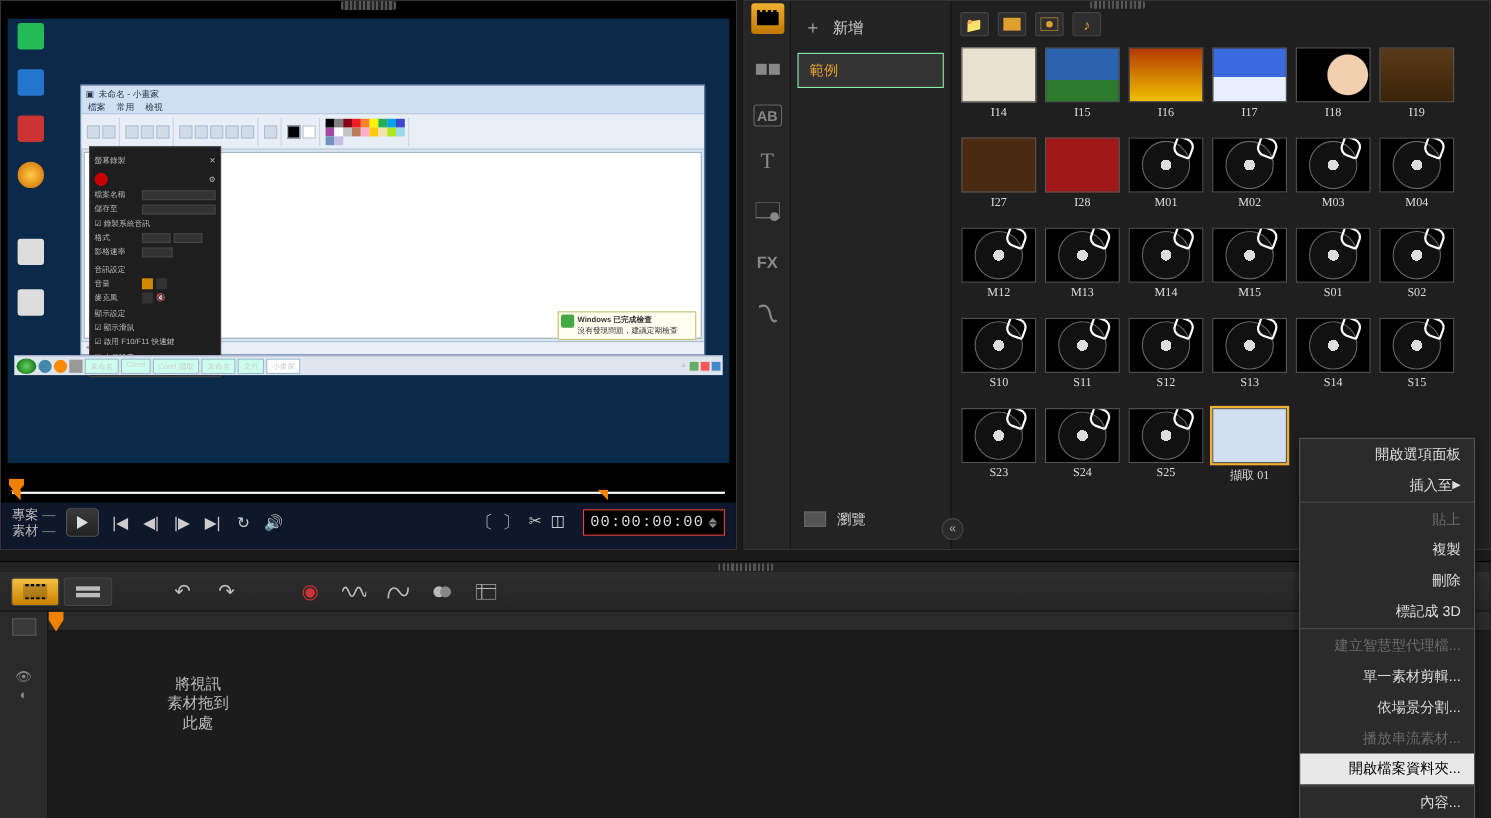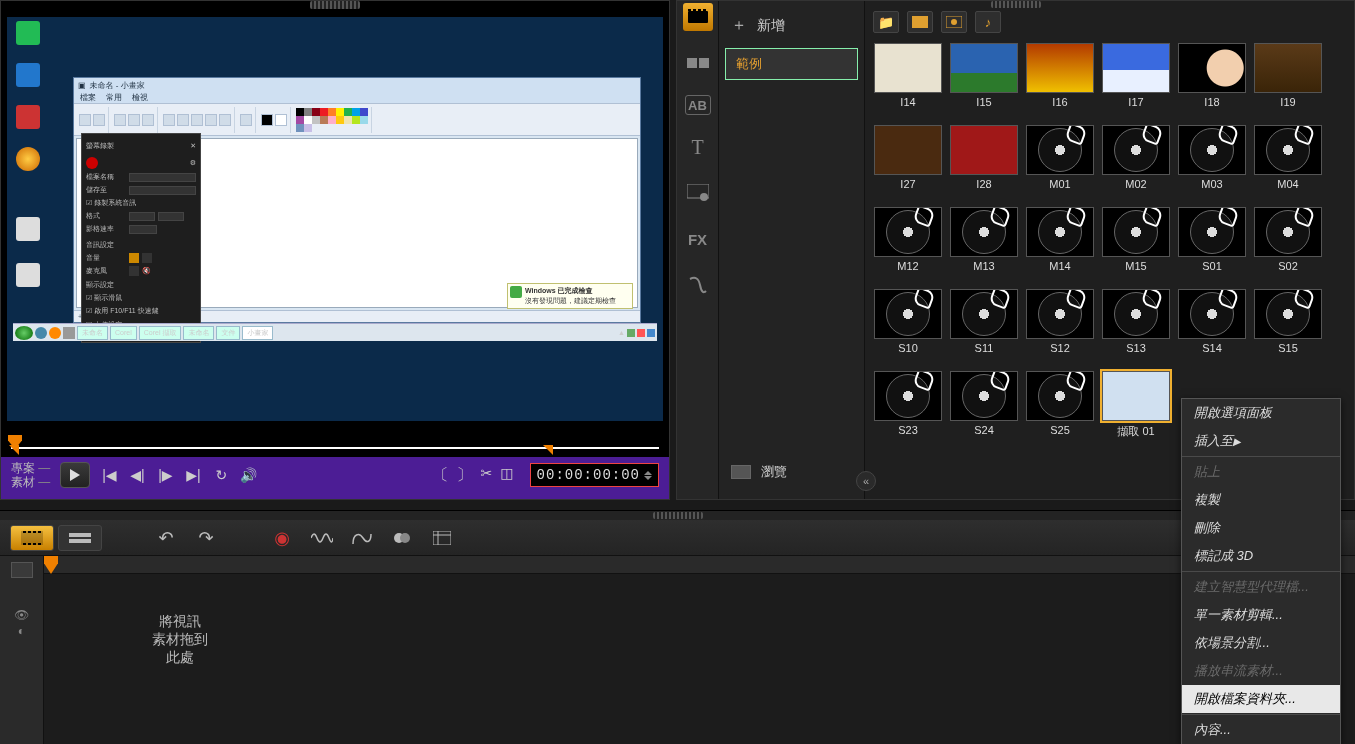--- a/index.html
+++ b/index.html
@@ -72,21 +72,21 @@
   
   .scrub-area { padding: 8px 10px 4px 10px; background:#000; }
   .scrub-track { position:relative; height:18px; }
   .scrub-line { position:absolute; left:0; right:0; top:12px; height:2px; background:#fff; }
   .scrub-head { position:absolute; left:-3px; top:0; width:14px; height:14px; background:#f08000; clip-path: polygon(50% 100%, 0 40%, 0 0, 100% 0, 100% 40%); }
   .scrub-in, .scrub-out { position:absolute; bottom:-2px; width:10px; height:10px; background:#f08000; }
   .scrub-in { left:-2px; clip-path: polygon(0 0, 100% 0, 0 100%); transform: scaleX(-1);}
   .scrub-out { left:532px; clip-path: polygon(0 0, 100% 0, 100% 100%); }
 
   
-  .playback-bar { display:flex; align-items:center; padding:4px 10px 10px 10px; gap:10px; background:#4c1d95;}
+  .playback-bar { display:flex; align-items:center; padding:4px 10px 10px 10px; gap:10px; background:#0f172a;}
   .mode-labels { text-align:right; font-size:12px; color:#bbb; line-height:14px; }
   .mode-labels .dash{color:#888;}
   .play-btn {
     width:30px; height:26px; background:linear-gradient(#3a3a3a,#222);
     border:1px solid #555; border-radius:4px; display:flex; align-items:center; justify-content:center;
   }
   .play-tri { width:0;height:0;border-left:10px solid #ddd;border-top:6px solid transparent;border-bottom:6px solid transparent;}
   .trans-btns { display:flex; gap:10px; }
   .t-btn { width:18px; height:18px; display:flex; align-items:center; justify-content:center; color:#ccc; font-size:14px; cursor:pointer;}
   .timecode-box { margin-left:auto; display:flex; align-items:center; gap:6px;}
@@ -127,21 +127,21 @@
   .browse-row { margin-top:auto; display:flex; align-items:center; gap:10px; padding:6px; color:#ccc; font-size:13px;}
   .browse-row .ic{width:20px;height:14px;background:#555;border:1px solid #666;}
 
   .lib-main { flex:1; display:flex; flex-direction:column; padding:10px 8px 8px 8px; position:relative;}
   .lib-toolbar { display:flex; gap:8px; align-items:center; margin-bottom:10px;}
   .lt-btn { width:26px; height:22px; background:#2e2e2e; border:1px solid #444; border-radius:2px; display:flex; align-items:center; justify-content:center; font-size:13px; color:#e0a030;}
   .lt-btn.folder{color:#bbb;}
   .lib-grid {
     flex:1; overflow:hidden;
     display:grid; grid-template-columns: repeat(6, 70px); grid-auto-rows: 78px;
-    gap: 4px 6px; align-content:start; justify-content:start;
+    gap: 4px 6px; align-content:start; justify-content:start;font-family:Liberation Serif, serif;
   }
   .thumb { display:flex; flex-direction:column; align-items:center; gap:3px; }
   .thumb .img {
     width:68px; height:50px; border:1px solid #555; background:#222;
     display:flex; align-items:center; justify-content:center; position:relative; overflow:hidden;
   }
   .thumb.sel .img { outline:2px solid #f0b030; }
   .thumb .lbl { font-size:11px; color:#ddd; }
   .vinyl {
     width:44px; height:44px; border-radius:50%;
@@ -156,21 +156,21 @@
     display:flex; align-items:center; justify-content:center;
   }
 
   
   .ctx-menu {
     position:absolute; left:1181px; top:398px; width:160px;
     background:#2b2b2b; border:1px solid #555; box-shadow:0 2px 8px rgba(0,0,0,.6);
     z-index:50;
   }
   .ctx-item {
-    padding:5px 12px; font-size:13px; color:#ddd; display:flex; align-items:center; justify-content:flex-start;font-style:italic;
+    padding:5px 12px; font-size:13px; color:#ddd; display:flex; align-items:center; justify-content:flex-end;
   }
   .ctx-item.disabled { color:#6a6a6a; }
   .ctx-item.hover { background:#e8e8e8; color:#000; }
   .ctx-sep { height:1px; background:#4a4a4a; margin:1px 0;}
   .ctx-item .arrow { font-size:10px; color:inherit;}
 
   
   .timeline-area {
     position:absolute; left:0; right:0; top:510px; bottom:0;
     background:#232323; border-top:1px solid #000;

